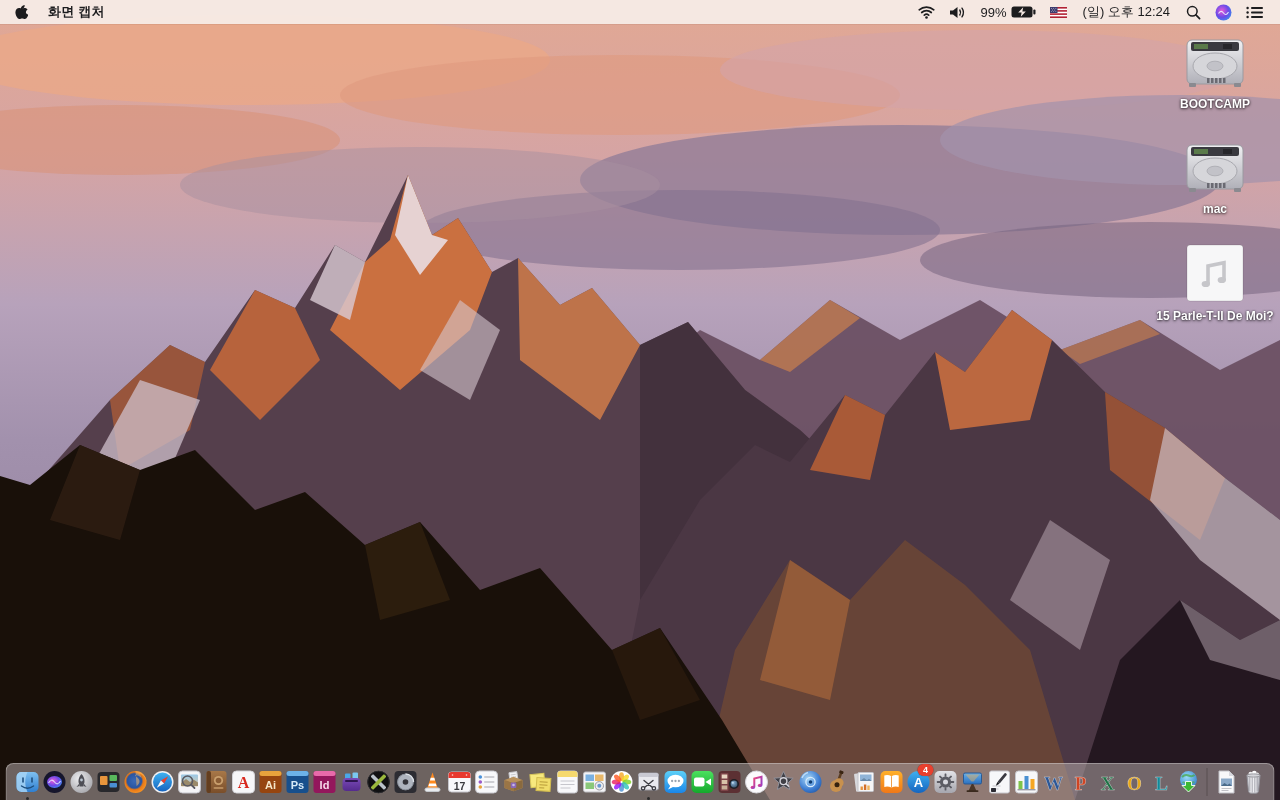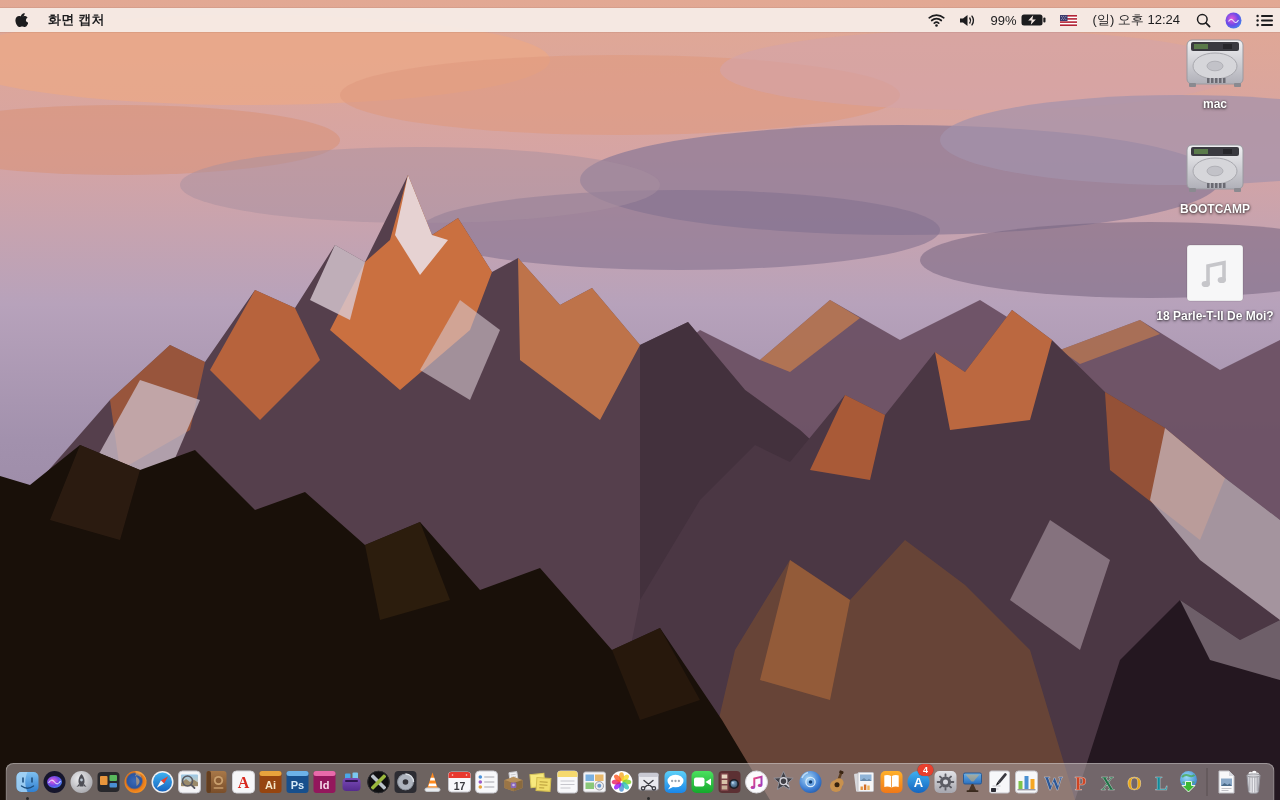--- a/index.html
+++ b/index.html
@@ -1,28 +1,28 @@
 <!DOCTYPE html>
 <html><head>
 <meta charset="utf-8">
 <style>
   html,body{margin:0;padding:0}
   body{width:1280px;height:800px;overflow:hidden;position:relative;
        font-family:"Liberation Sans","DejaVu Sans",sans-serif;background:#8a7a96}
   .wallpaper{position:absolute;inset:0;z-index:0}
 
   
-  .menubar{position:absolute;top:8px;left:0;right:0;height:24px;z-index:20;
+  .menubar{position:absolute;top:0;left:0;right:0;height:24px;z-index:20;
     background:rgba(246,234,228,.97);display:flex;align-items:center;
     font-size:13px;color:#1c1c1e;box-shadow:0 0 1px rgba(80,40,30,.45)}
   .mb-left{display:flex;align-items:center;height:100%}
   .apple{display:flex;align-items:center;padding:0 10px 0 14px;height:100%}
   .app-name{font-weight:bold;padding:0 10px;letter-spacing:.2px}
   .menu-item{padding:0 10px;height:100%;display:flex;align-items:center}
-  .mb-right{margin-left:auto;display:flex;align-items:flex-end;height:100%;}
+  .mb-right{margin-left:auto;display:flex;align-items:flex-end;height:100%;padding-right:10px}
   .status-item{display:flex;align-items:center;padding:0 7px;height:100%}
   .batt-pct{margin-right:4px}
   .clock{padding:0 9px;white-space:nowrap}
 
   
   .desktop-icons{position:absolute;top:34px;right:2px;width:126px;z-index:5;
     display:flex;flex-direction:column;align-items:center}
   .d-item{display:flex;flex-direction:column;align-items:center;margin-bottom:27px;cursor:default}
   .d-label{color:#fff;font-size:12px;font-weight:bold;text-align:center;margin-top:3px;
     line-height:1.25;max-width:118px;text-shadow:0 1px 3px rgba(0,0,0,.7),0 0 2px rgba(0,0,0,.5)}
@@ -278,50 +278,50 @@
           <g fill="#6a6a72">
             <rect x="24" y="44" width="2.5" height="5"></rect>
             <rect x="28" y="44" width="2.5" height="5"></rect>
             <rect x="32" y="44" width="2.5" height="5"></rect>
             <rect x="36" y="44" width="2.5" height="5"></rect>
             <rect x="40" y="44" width="2.5" height="5"></rect>
           </g>
           <rect x="6" y="49" width="7" height="4" rx="1" fill="#8a8a90"></rect>
           <rect x="51" y="49" width="7" height="4" rx="1" fill="#8a8a90"></rect>
         </svg></span>
-      <div class="d-label">mac</div>
+      <div class="d-label">BOOTCAMP</div>
     </div>
     <div class="d-item">
       <span><svg width="64" height="56" viewBox="0 0 64 56">
           <rect x="4" y="6" width="56" height="44" rx="5" fill="url(#gDrive)" stroke="#9a9aa0"></rect>
           <rect x="8" y="8" width="48" height="9" rx="2" fill="#3a3a40"></rect>
           <rect x="11" y="10" width="14" height="5" fill="#5a7a4a"></rect>
           <rect x="40" y="10" width="9" height="5" fill="#26262a"></rect>
           <ellipse cx="32" cy="32" rx="22" ry="13" fill="#d6d6da" stroke="#a8a8ae"></ellipse>
           <ellipse cx="32" cy="32" rx="8" ry="4.8" fill="#c2c2c8" stroke="#b0b0b6"></ellipse>
           <g fill="#6a6a72">
             <rect x="24" y="44" width="2.5" height="5"></rect>
             <rect x="28" y="44" width="2.5" height="5"></rect>
             <rect x="32" y="44" width="2.5" height="5"></rect>
             <rect x="36" y="44" width="2.5" height="5"></rect>
             <rect x="40" y="44" width="2.5" height="5"></rect>
           </g>
           <rect x="6" y="49" width="7" height="4" rx="1" fill="#8a8a90"></rect>
           <rect x="51" y="49" width="7" height="4" rx="1" fill="#8a8a90"></rect>
         </svg></span>
-      <div class="d-label">BOOTCAMP</div>
+      <div class="d-label">mac</div>
     </div>
     <div class="d-item">
       <span><svg width="58" height="58" viewBox="0 0 58 58">
           <rect x="1" y="1" width="56" height="56" rx="3" fill="#f7f7f8" stroke="rgba(0,0,0,.12)"></rect>
           <path d="M22 40V22l16-3.2V36" stroke="#c6c6ca" stroke-width="3.6" fill="none"></path>
           <ellipse cx="19.8" cy="40" rx="4.2" ry="3.1" fill="#c6c6ca"></ellipse>
           <ellipse cx="35.8" cy="36" rx="4.2" ry="3.1" fill="#c6c6ca"></ellipse>
         </svg></span>
-      <div class="d-label">18 Parle-T-Il De Moi?</div>
+      <div class="d-label">15 Parle-T-Il De Moi?</div>
     </div>
   </div>
 
 <nav class="dock" id="dock">
     <div class="dock-item">
       <span>
         <svg viewBox="0 0 26 26">
           <rect x="2" y="3" width="22" height="20" rx="5" fill="url(#gBlue)"></rect>
           <path d="M13 3c-3 7-3 13 0 20h-6a5 5 0 0 1-5-5V8a5 5 0 0 1 5-5z" fill="#a6d4f5" opacity=".85"></path>
           <path d="M8.5 9v4M17.5 9v4" stroke="#1d4f7e" stroke-width="1.6" stroke-linecap="round"></path>

